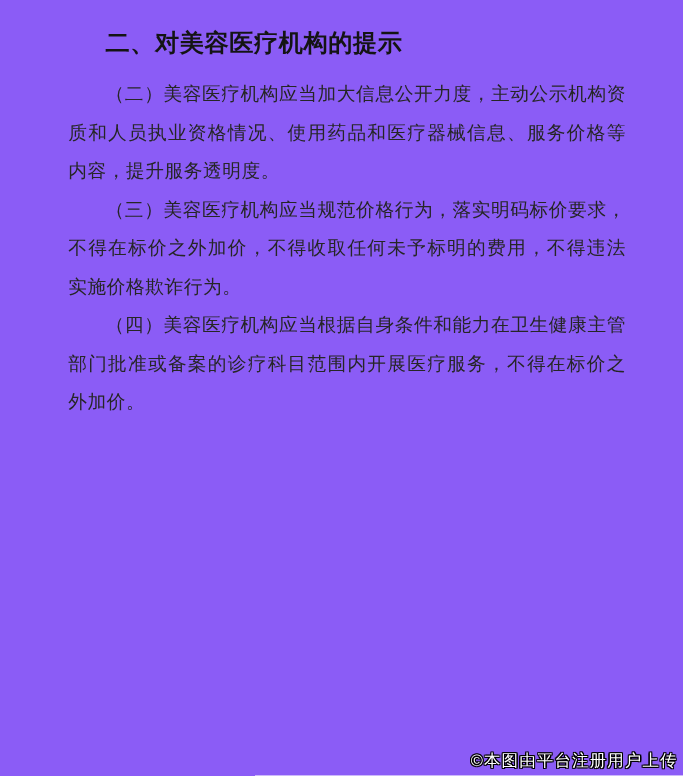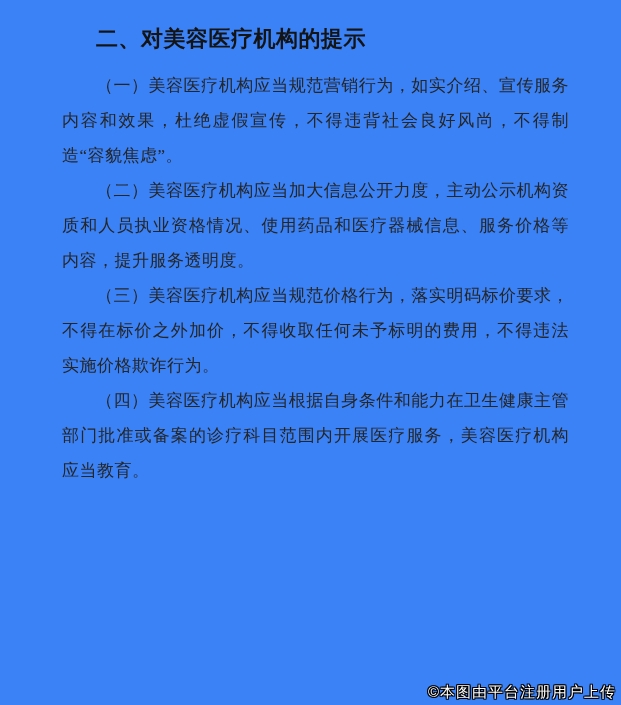--- a/index.html
+++ b/index.html
@@ -5,21 +5,21 @@
   html, body {
     margin: 0;
     padding: 0;
     background: #ffffff;
   }
   .page {
     position: relative;
     width: 621px;
     height: 705px;
     margin: 0 auto;
-    background: #3b82f6;
+    background: #8b5cf6;
     box-sizing: border-box;
     padding: 26px 52px 0 62px;
     overflow: hidden;
   }
   .doc-title {
     margin: 0 0 16px 0;
     padding-left: 34px;
     font-family: "Liberation Sans", "DejaVu Sans", sans-serif;
     font-weight: bold;
     font-size: 22px;
@@ -53,24 +53,23 @@
       -1px  0   0 #000, 1px  0   0 #000,
        0   -1px 0 #000, 0    1px 0 #000;
   }
 </style>
 </head>
 <body>
 
 <div class="page">
   <h1 class="doc-title">二、对美容医疗机构的提示</h1>
 
-  <p class="doc-para">（一）美容医疗机构应当规范营销行为，如实介绍、宣传服务内容和效果，杜绝虚假宣传，不得违背社会良好风尚，不得制造“容貌焦虑”。</p>
 
   <p class="doc-para">（二）美容医疗机构应当加大信息公开力度，主动公示机构资质和人员执业资格情况、使用药品和医疗器械信息、服务价格等内容，提升服务透明度。</p>
 
   <p class="doc-para">（三）美容医疗机构应当规范价格行为，落实明码标价要求，不得在标价之外加价，不得收取任何未予标明的费用，不得违法实施价格欺诈行为。</p>
 
-  <p class="doc-para">（四）美容医疗机构应当根据自身条件和能力在卫生健康主管部门批准或备案的诊疗科目范围内开展医疗服务，美容医疗机构应当教育。</p>
+  <p class="doc-para">（四）美容医疗机构应当根据自身条件和能力在卫生健康主管部门批准或备案的诊疗科目范围内开展医疗服务，不得在标价之外加价。</p>
 
 
 
   <div class="watermark">©本图由平台注册用户上传</div>
 </div>
 
 </body></html>

